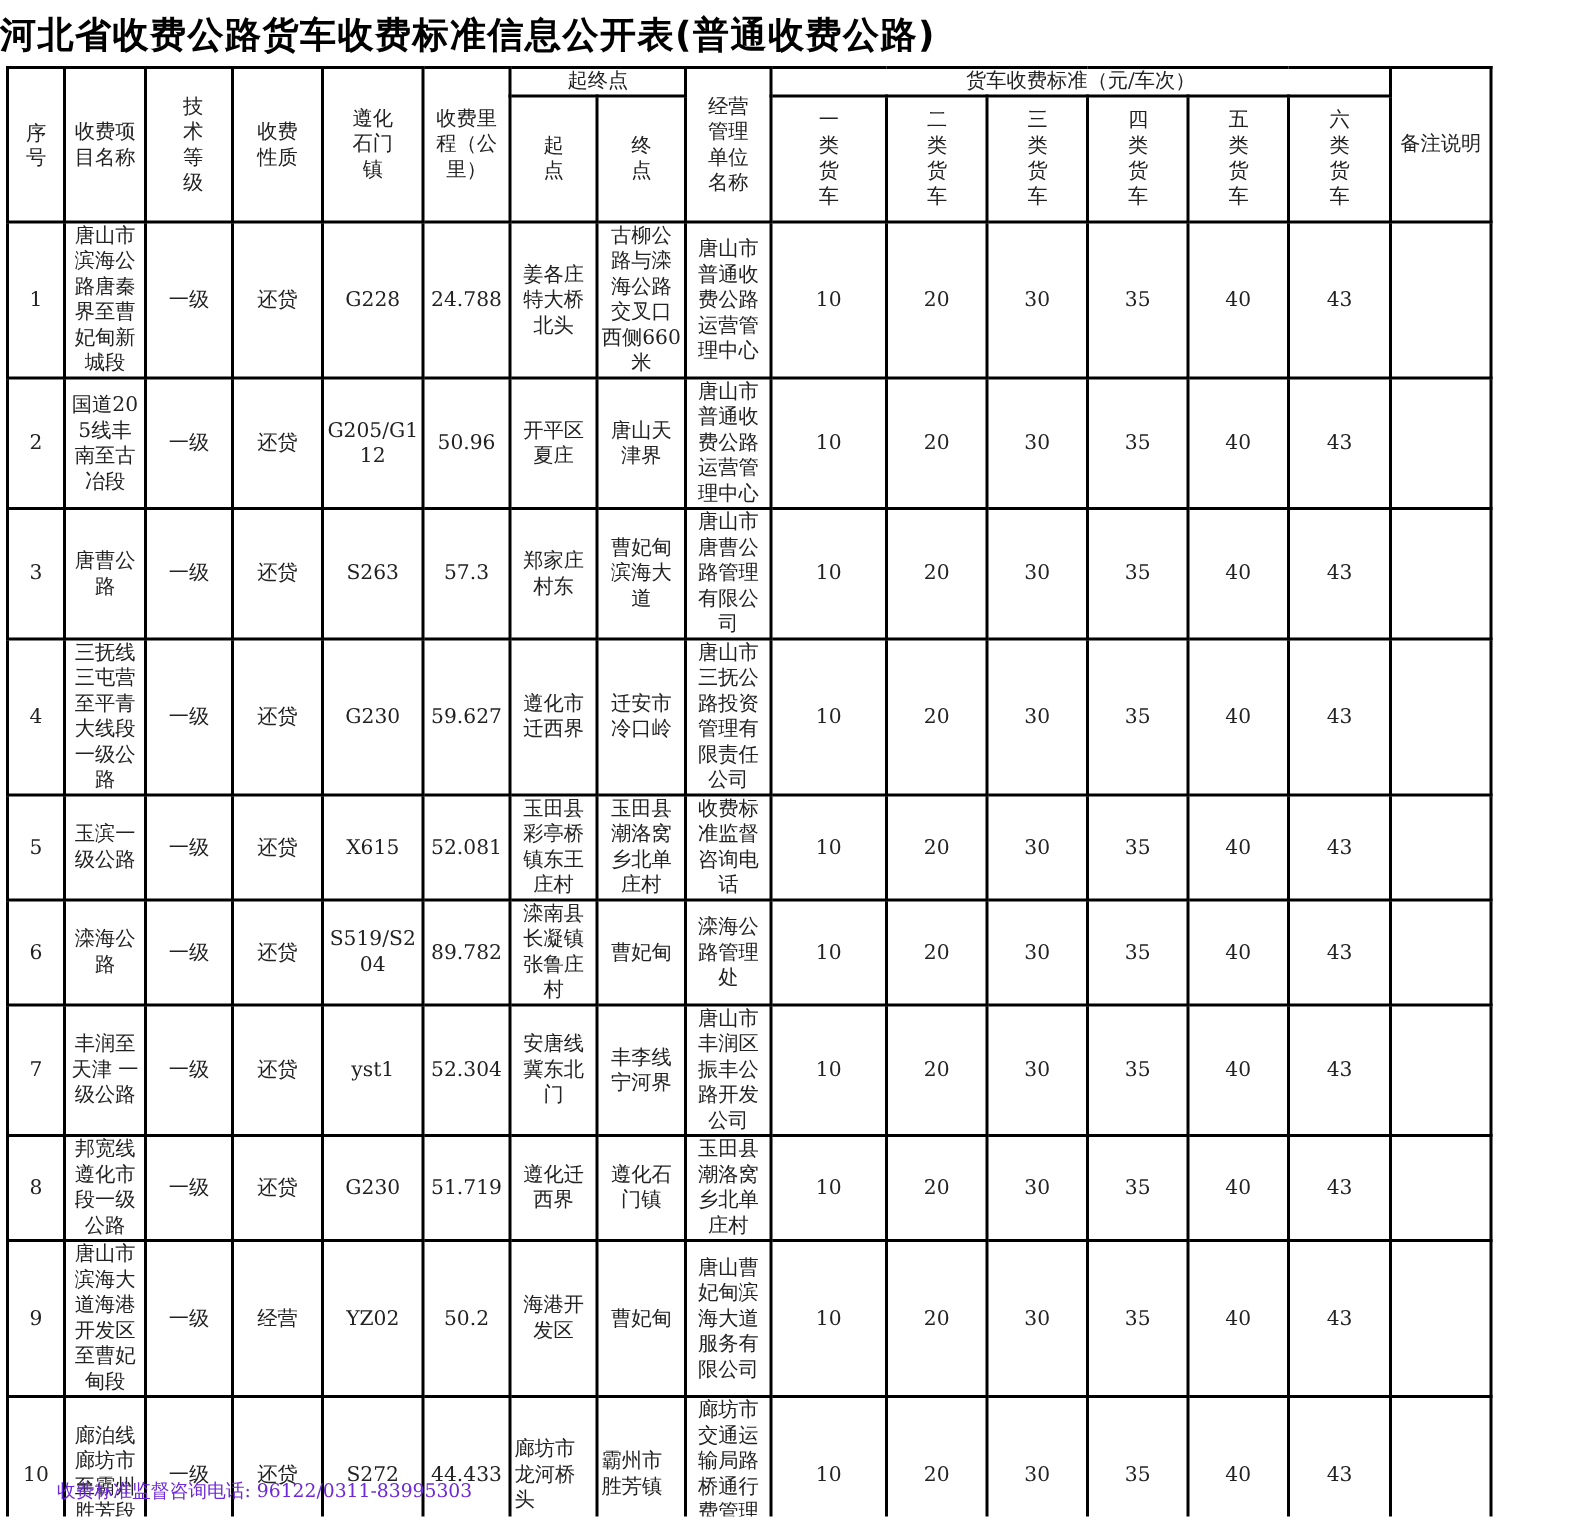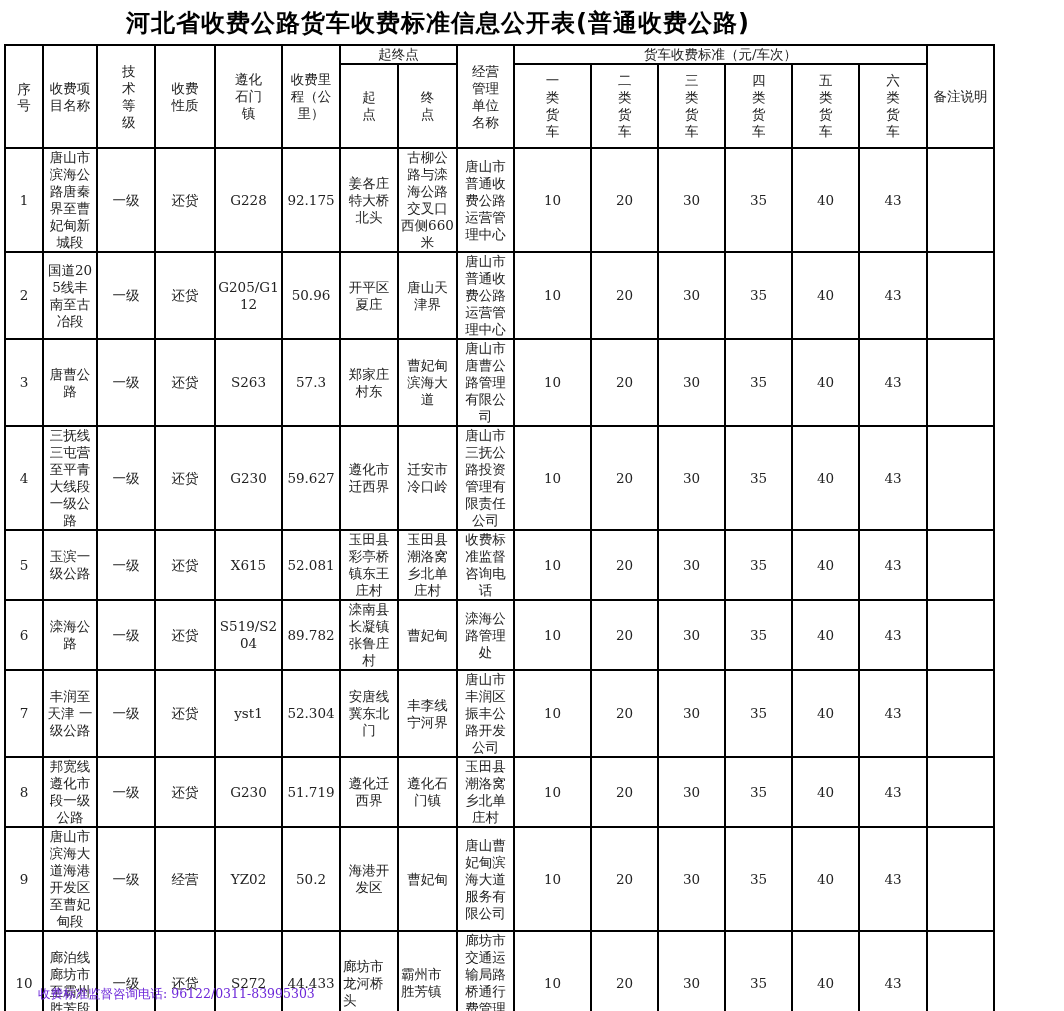--- a/index.html
+++ b/index.html
@@ -1,18 +1,18 @@
 <!DOCTYPE html>
 <html><head>
 <meta charset="utf-8">
 <style>
   html, body { margin:0; padding:0; background:#ffffff; }
   body { width:1064px; height:1011px; position:relative; overflow:hidden;
          font-family:"DejaVu Serif","Liberation Serif",serif; color:#222; }
-  .title { position:absolute; left:0; top:6px; width:876px; text-align:center;
+  .title { position:absolute; left:0; top:6px; width:876px; 
            font-family:"DejaVu Sans","Liberation Sans",sans-serif; font-weight:bold;
            font-size:24px; letter-spacing:1px; color:#000; line-height:34px; }
   table { position:absolute; left:4px; top:44px; border-collapse:collapse;
           table-layout:fixed; width:1057px; }
   td, th { border:2px solid #000; text-align:center; vertical-align:middle;
            font-weight:normal; font-size:13.5px; line-height:17px; padding:0 2px;
            word-break:break-all; overflow:hidden; }
   th { font-size:13.5px; }
   .vh { line-height:16px; }
   .note { position:absolute; left:38px; top:986px; font-size:12.5px; color:#6d28d9; }
@@ -67,21 +67,21 @@
       <th style="padding:7px 26px">六类货车</th>
     </tr>
   </thead>
   <tbody id="tbody">
       <tr style="height: 91px;">
         <td>1</td>
         <td>唐山市滨海公路唐秦界至曹妃甸新城段</td>
         <td>一级</td>
         <td>还贷</td>
         <td>G228</td>
-        <td>92.175</td>
+        <td>24.788</td>
         <td>姜各庄特大桥北头</td>
         <td>古柳公路与滦海公路交叉口西侧660米</td>
         <td>唐山市普通收费公路运营管理中心</td>
         <td>10</td>
         <td>20</td>
         <td>30</td>
         <td>35</td>
         <td>40</td>
         <td>43</td>
         <td></td>

